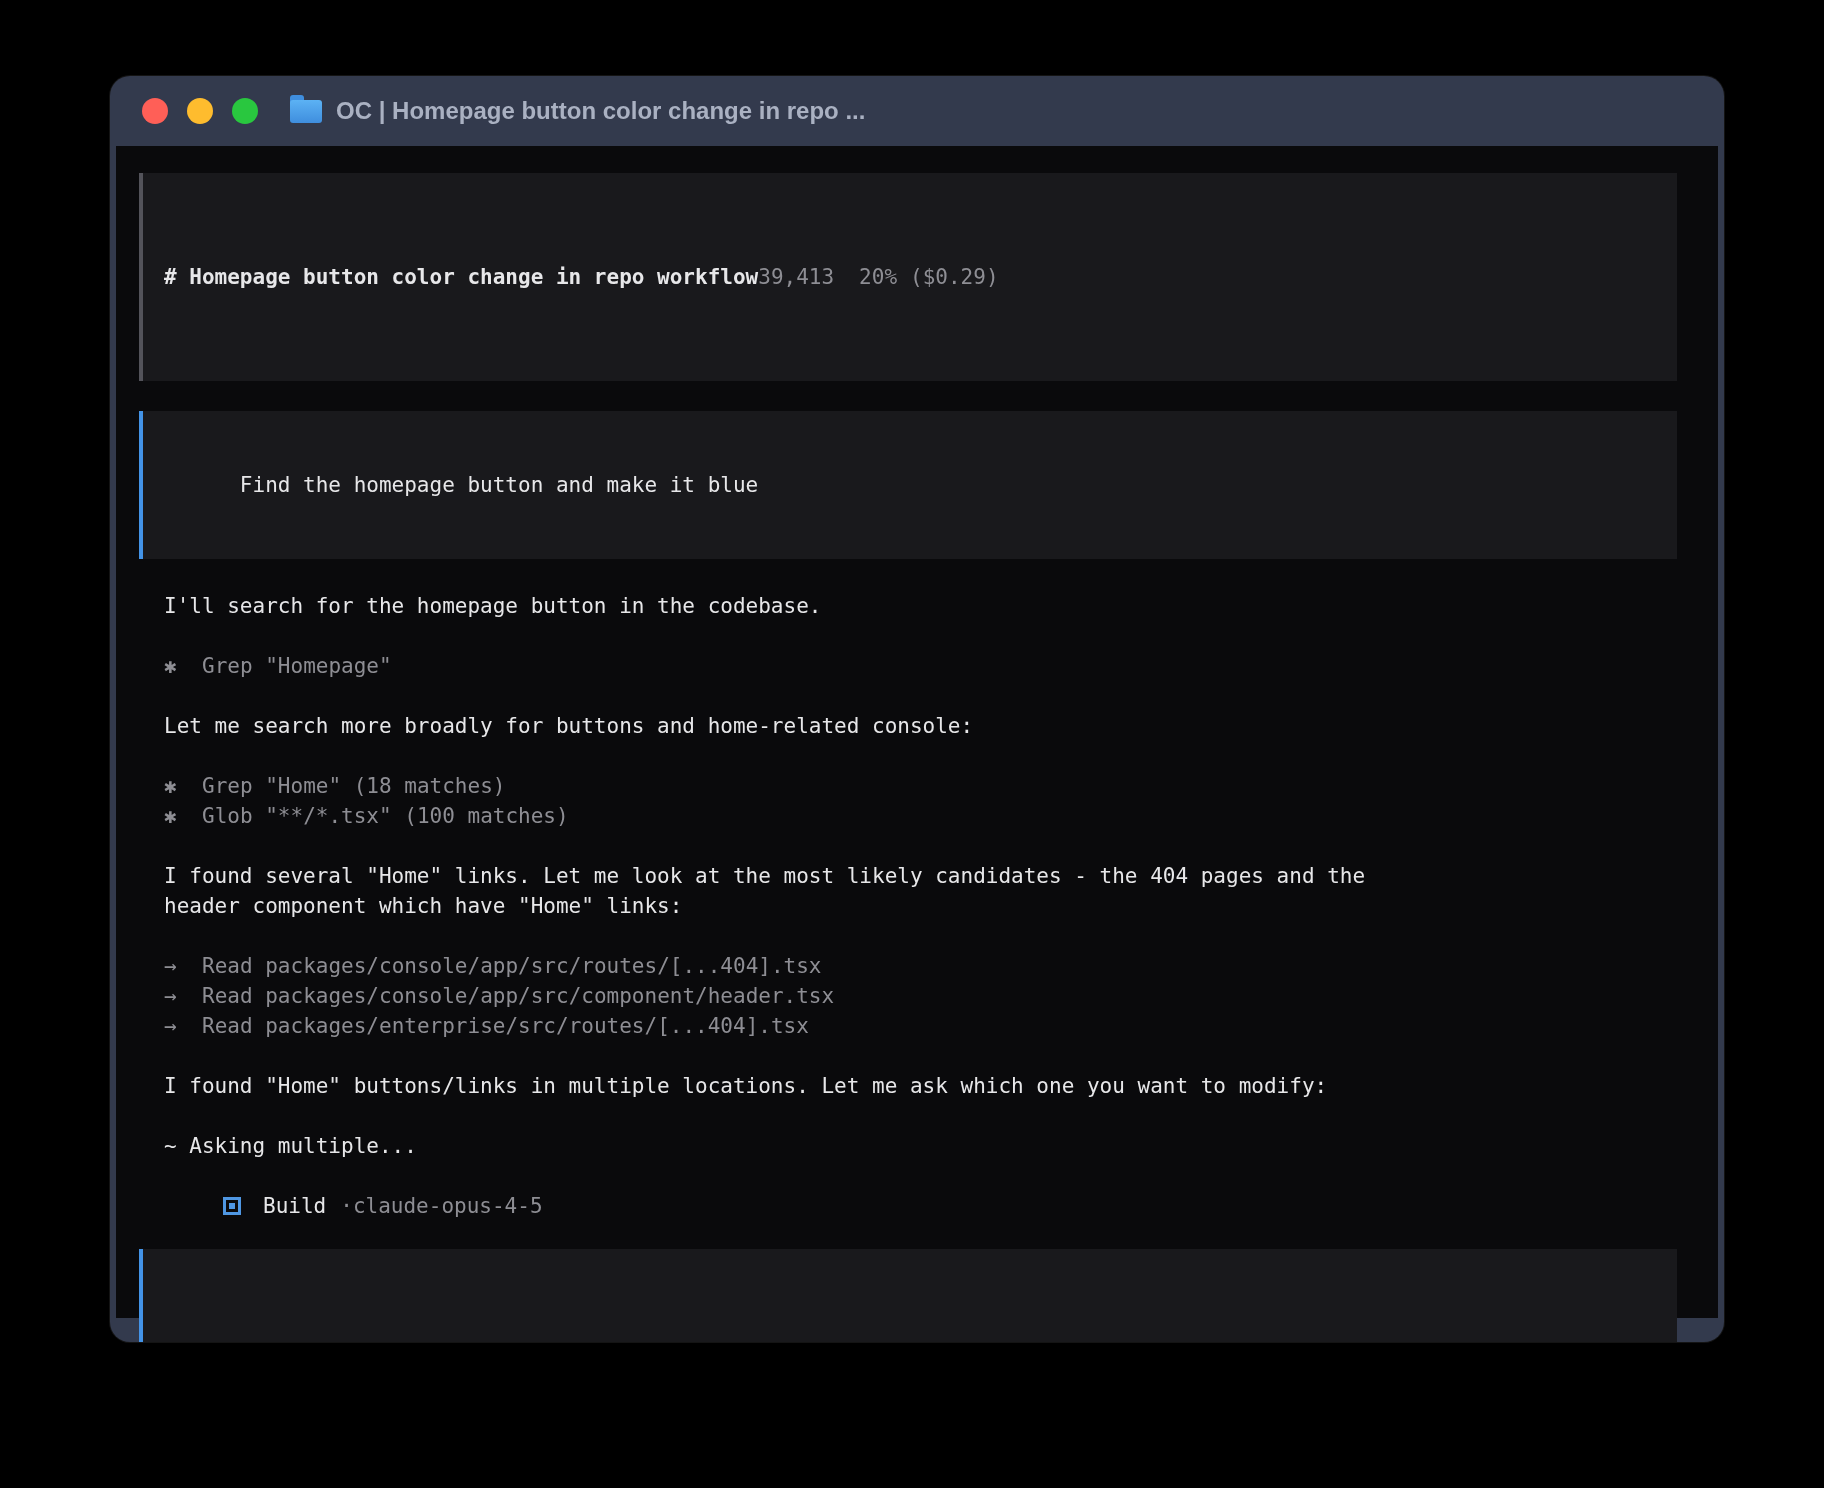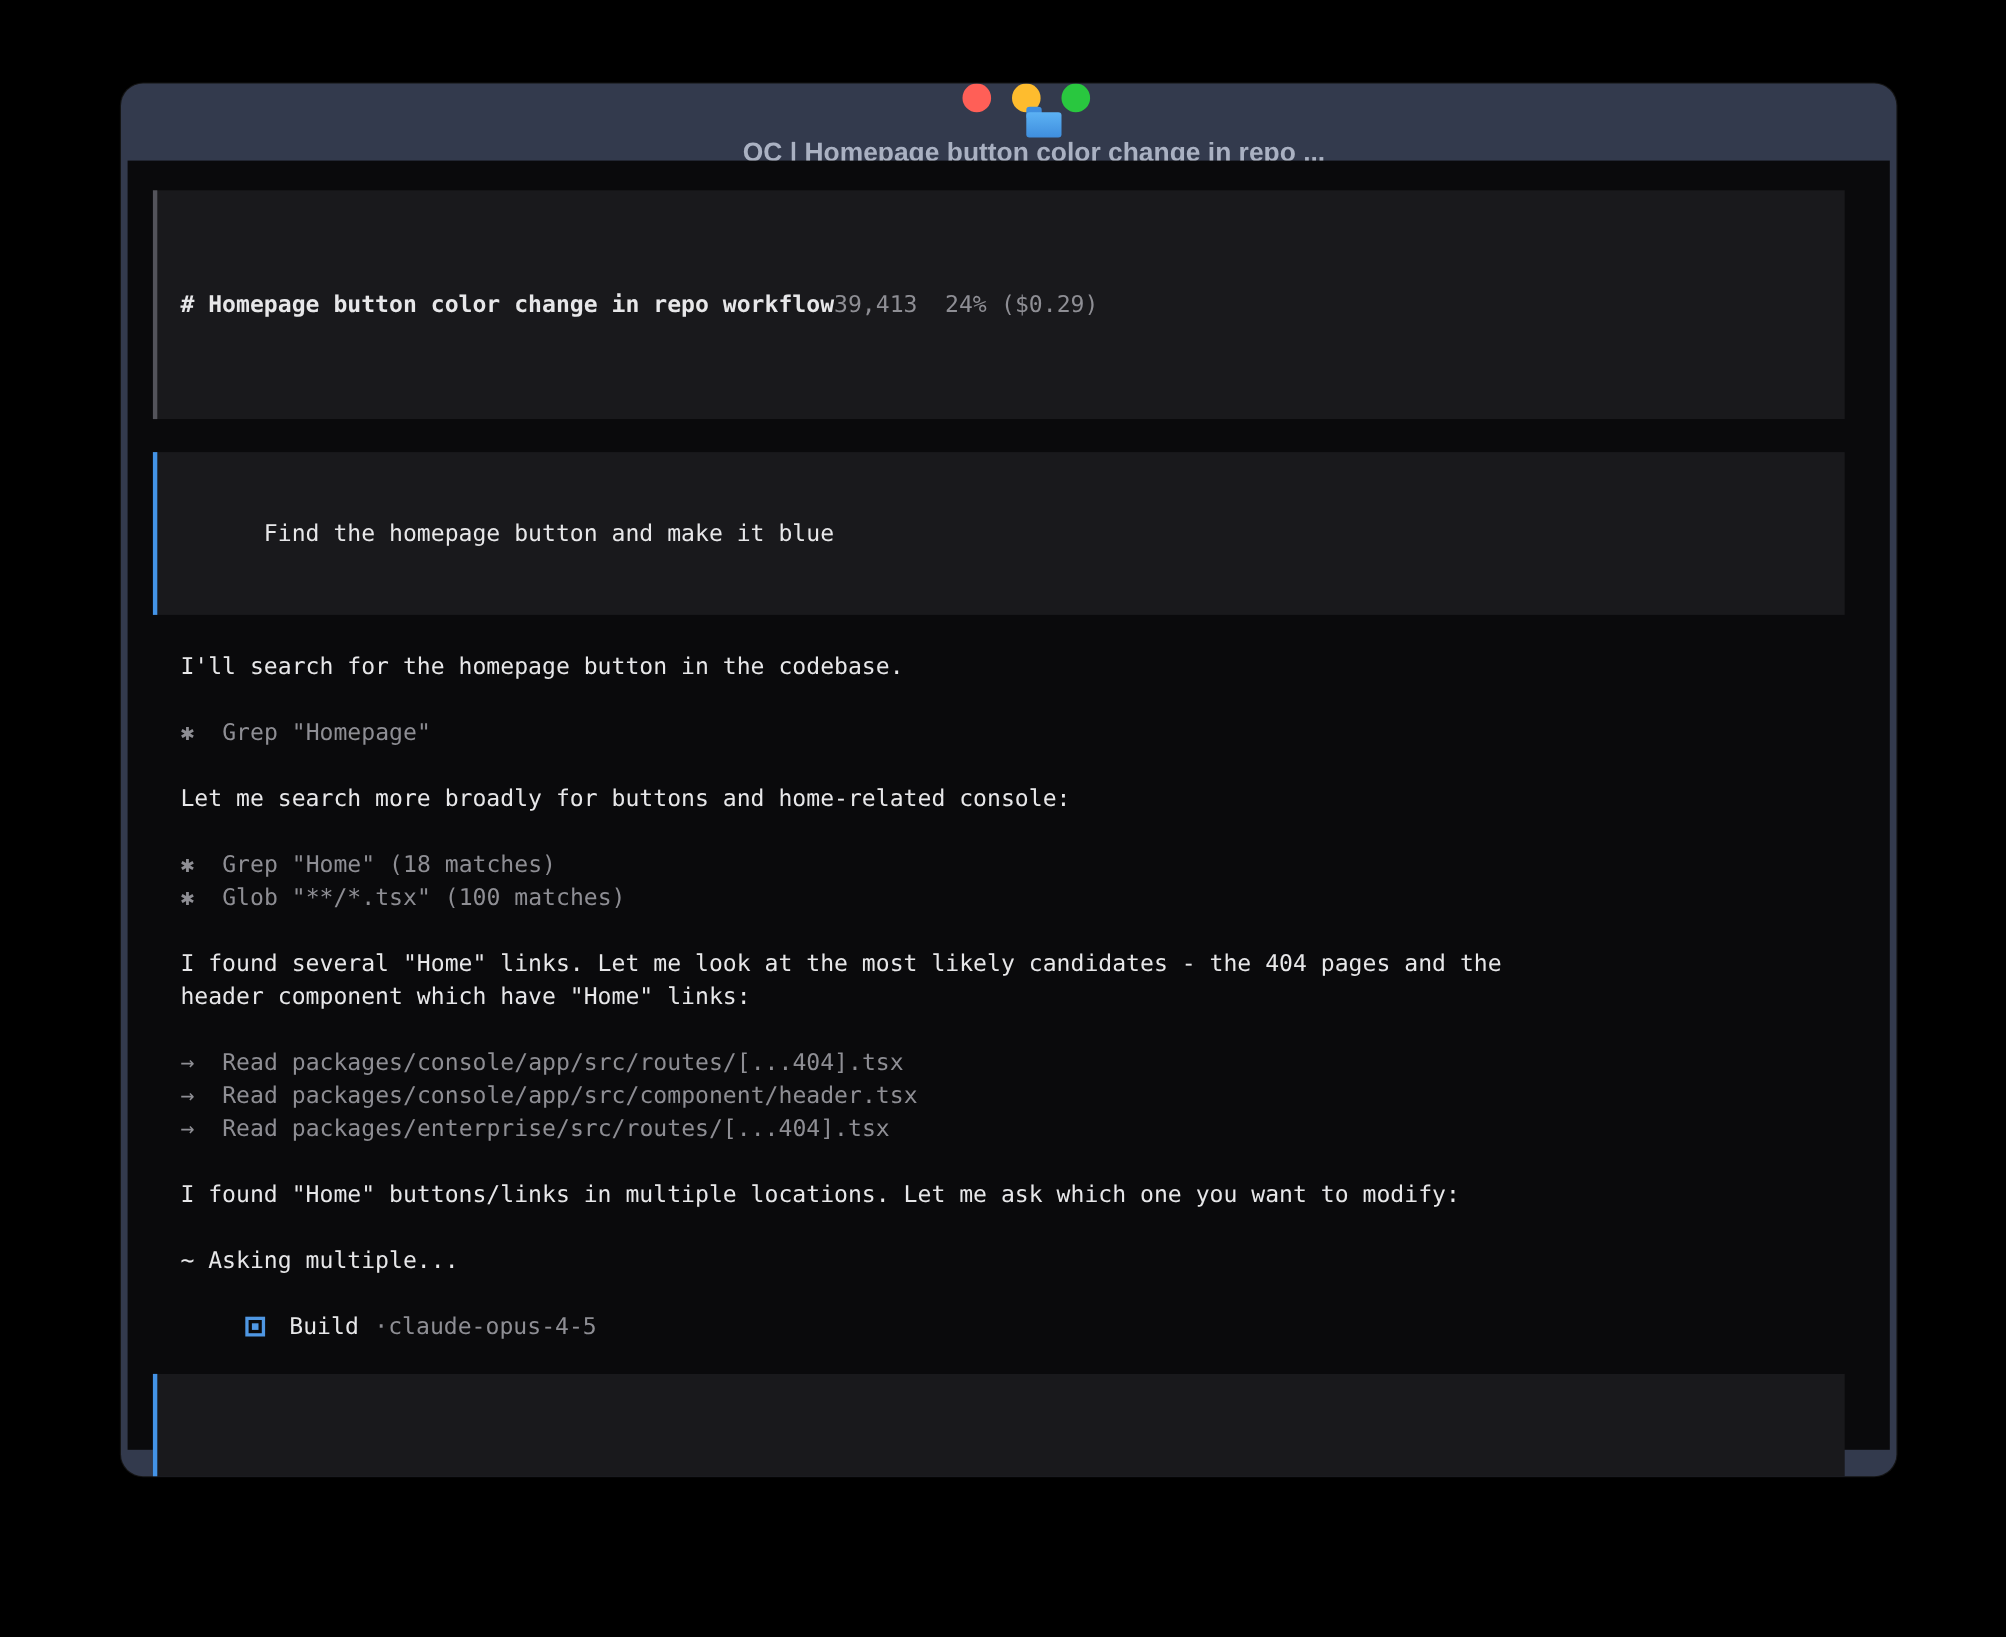--- a/index.html
+++ b/index.html
@@ -17,21 +17,21 @@
   html,body{width:1824px;height:1488px;background:#000;overflow:hidden;}
   body{position:relative;font-family:"DejaVu Sans Mono", monospace;}
 
   .window{
     position:absolute;left:110px;top:76px;width:1614px;height:1266px;
     background:var(--frame);border-radius:20px;overflow:hidden;
     box-shadow:0 0 0 1px rgba(255,255,255,0.08), 0 24px 70px rgba(0,0,0,0.7);
   }
   .titlebar{
     position:absolute;top:0;left:0;right:0;height:70px;
-    display:flex;align-items:center;padding-left:32px;flex-direction:column;
+    display:flex;align-items:center;padding-left:32px;
   }
   .lights{display:flex;gap:19px;align-items:center;}
   .light{width:26px;height:26px;border-radius:50%;border:none;}
   .light.red{background:#ff5f57;}
   .light.yellow{background:#febc2e;}
   .light.green{background:#29c73f;}
   .folder{position:relative;width:32px;height:23px;margin-left:32px;flex:0 0 auto;}
   .folder::before{content:"";position:absolute;top:-5px;left:0;width:14px;height:10px;
     background:#3f8ede;border-radius:3px 3px 0 0;}
   .folder::after{content:"";position:absolute;inset:0;
@@ -95,21 +95,21 @@
   </div>
 
   <div class="terminal">
 
     <div class="block session-header-block">
       <div class="session-header">
         <span class="session-title"># Homepage button color change in repo workflow</span>
         <span class="session-stats">
           <span>39,413</span>
           <span class="pctcost">
-            <span>24%</span>
+            <span>20%</span>
             <span>($0.29)</span>
           </span>
         </span>
       </div>
     </div>
 
     <div class="block blue user-msg">
       <span class="msg-text">Find the homepage button and make it blue</span>
     </div>
 

